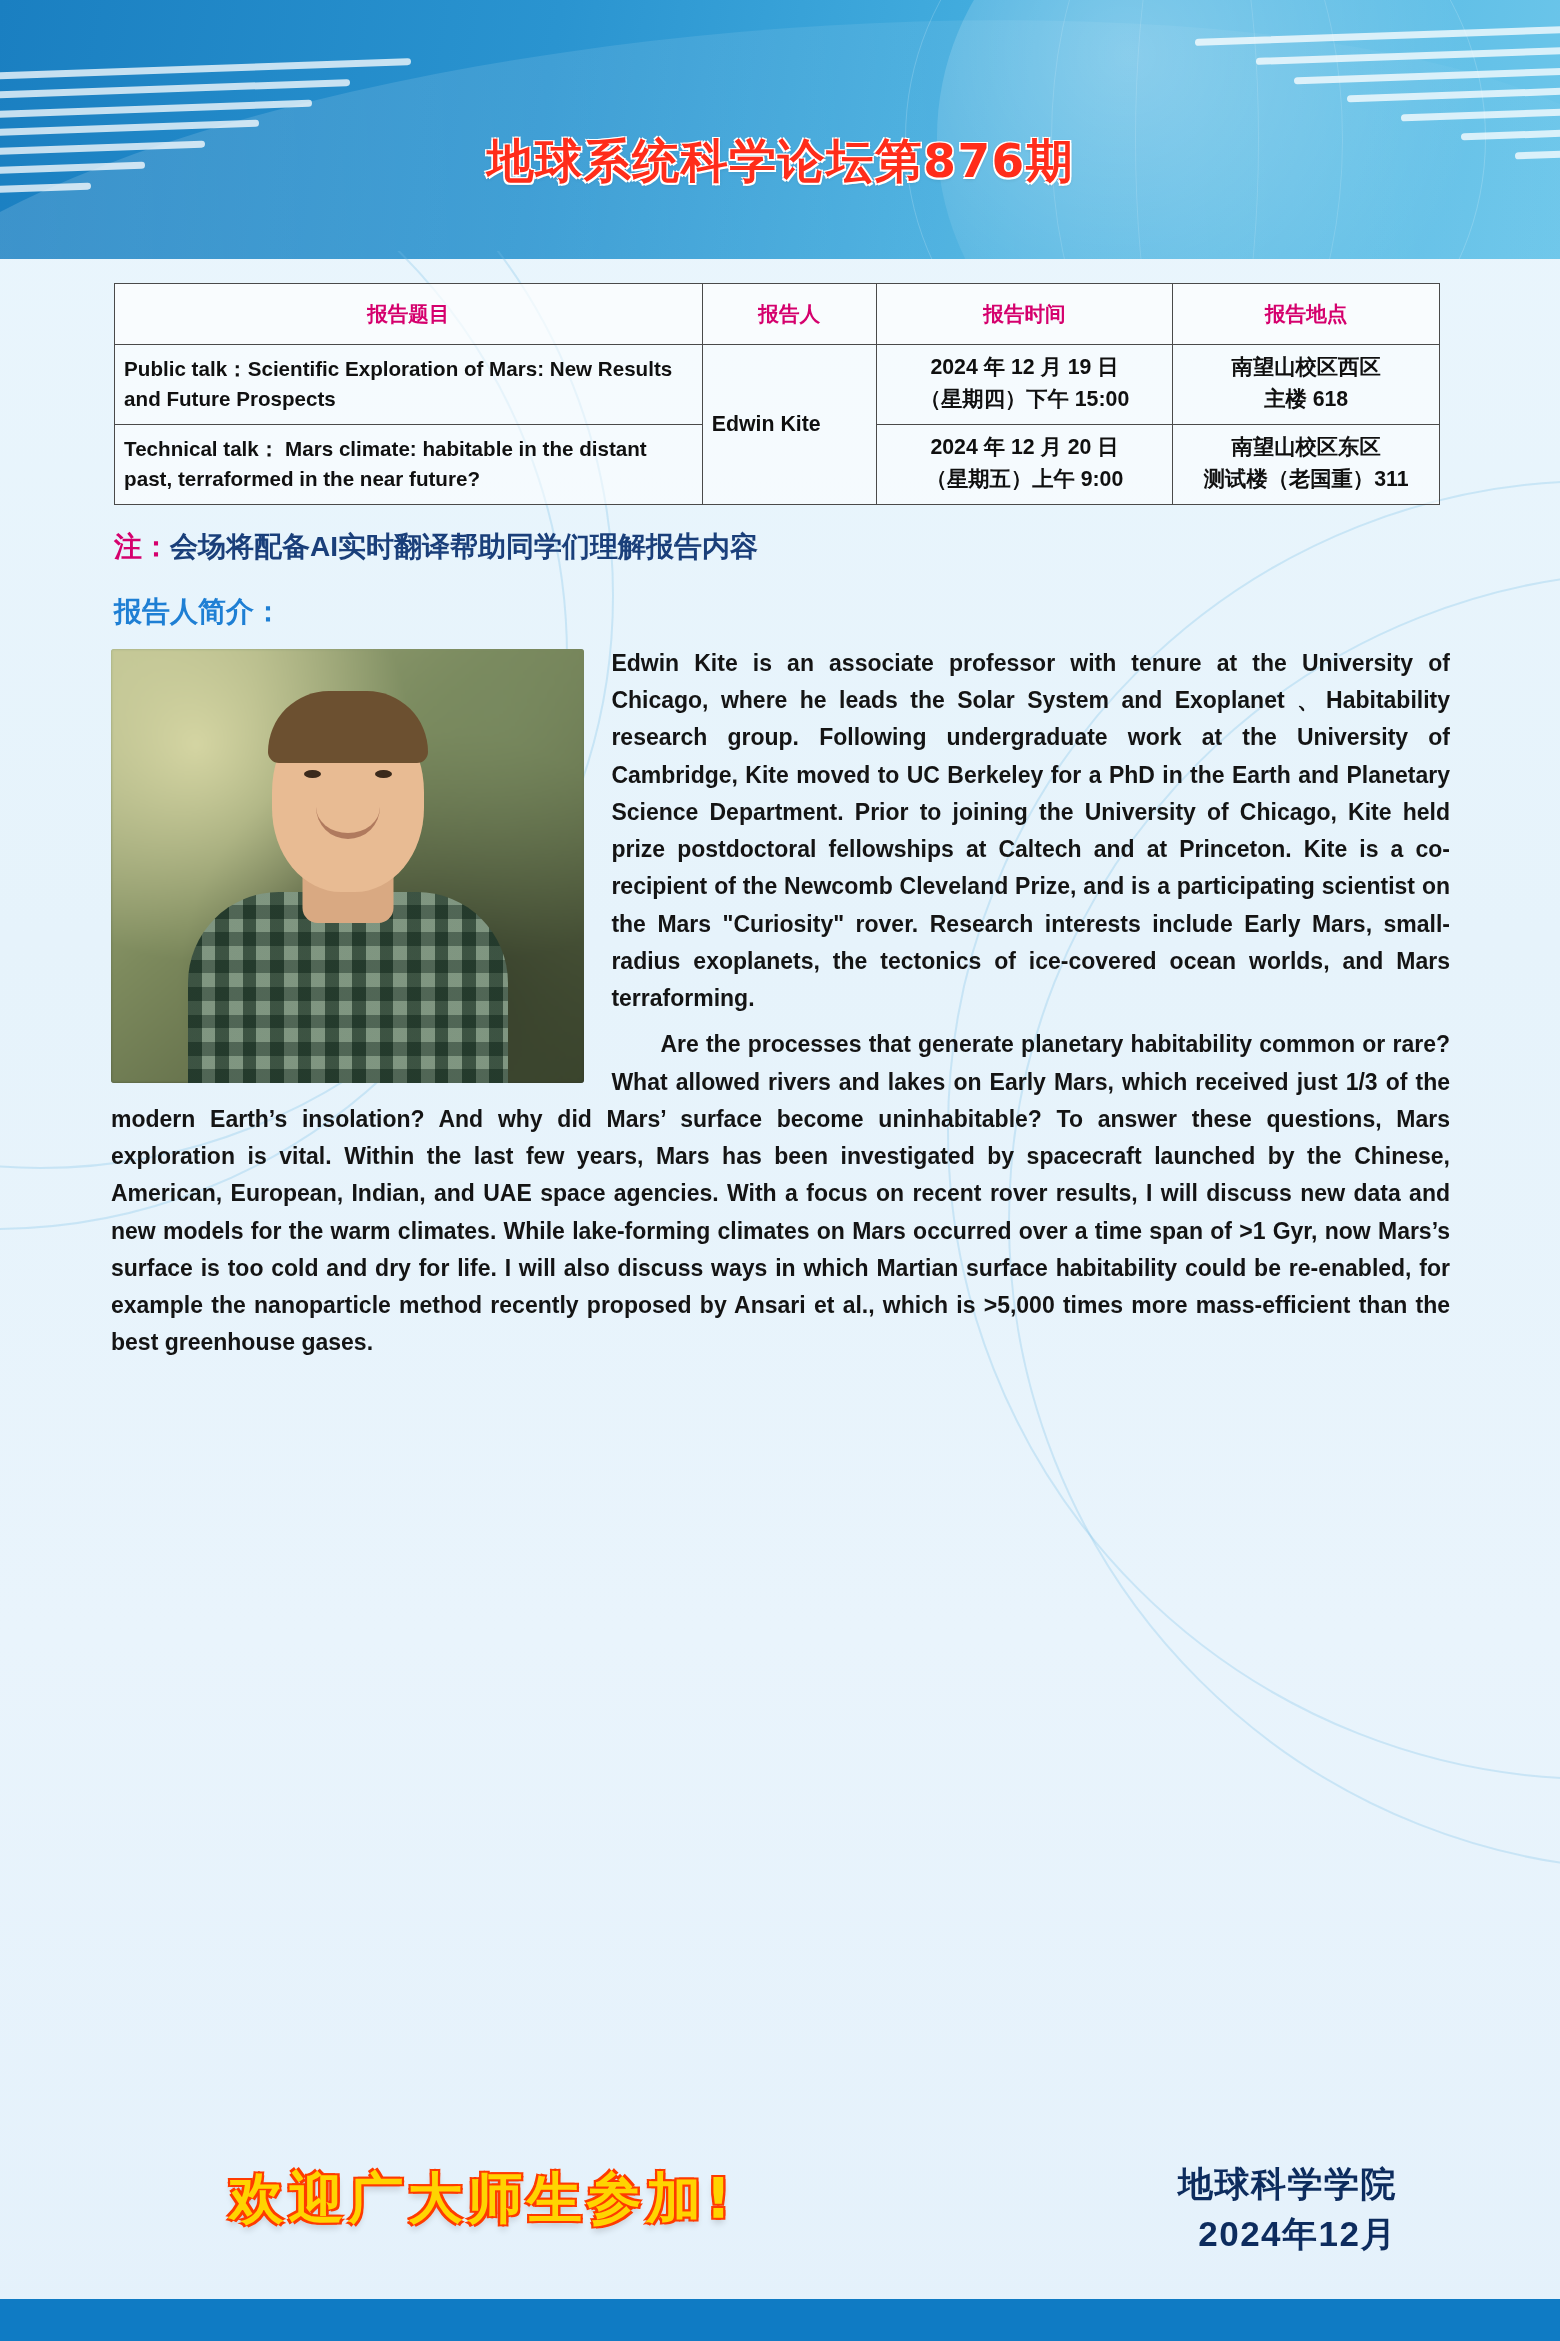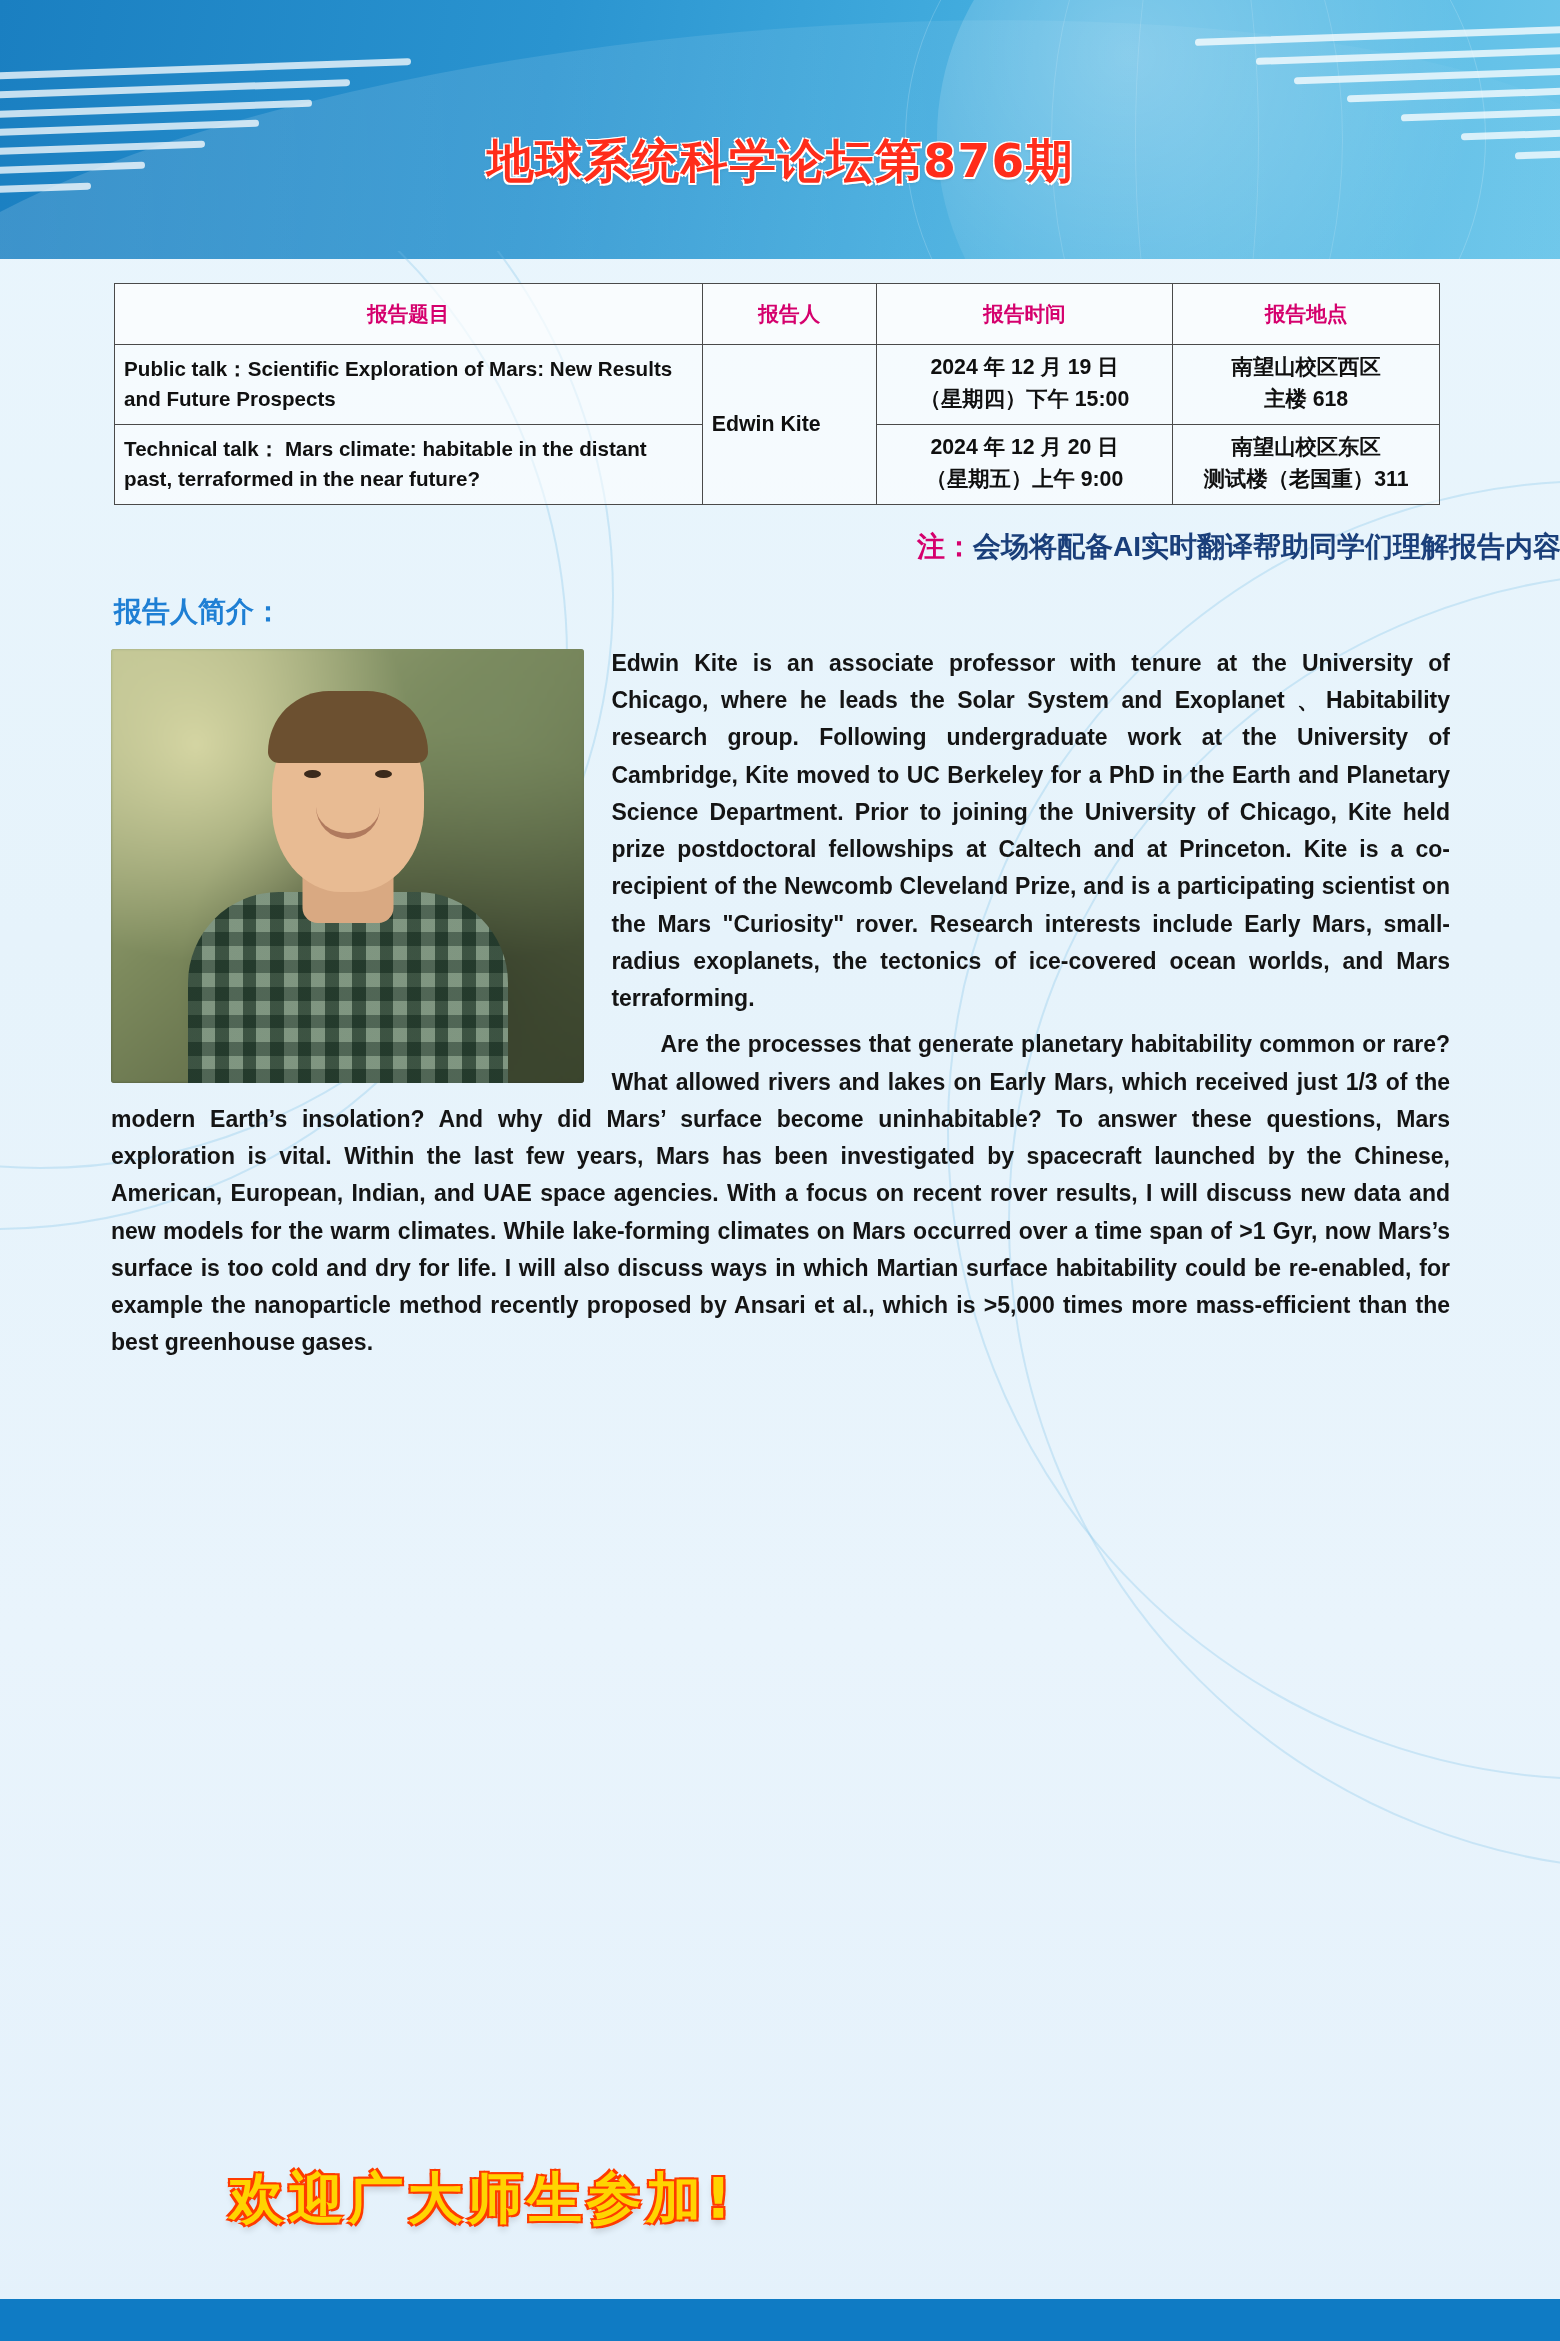--- a/index.html
+++ b/index.html
@@ -206,21 +206,20 @@
   }
   td.when { width: 290px; }
   td.where { width: 259px; }
 
   
   .note {
     margin: 23px 0 0 114px;
     font-size: 28px;
     font-weight: bold;
     color: #1a3f7a;
-    text-align: right;
   }
   .note .note-label { color: #d5006d; }
 
   .bio-heading {
     margin: 27.4px 0 0 114px;
     font-size: 28px;
     font-weight: bold;
     color: #1e7fd4;
   }
 
@@ -474,17 +473,21 @@
         </div>
       </div>
       <span>Edwin Kite is an associate professor with tenure at the University of Chicago, where he leads the Solar System and Exoplanet 、Habitability research group. Following undergraduate work at the University of Cambridge, Kite moved to UC Berkeley for a PhD in the Earth and Planetary Science Department. Prior to joining the University of Chicago, Kite held prize postdoctoral fellowships at Caltech and at Princeton. Kite is a co-recipient of the Newcomb Cleveland Prize, and is a participating scientist on the Mars "Curiosity" rover. Research interests include Early Mars, small-radius exoplanets, the tectonics of ice-covered ocean worlds, and Mars terraforming.</span>
     </div>
 
     <p class="abstract"><span class="indent"></span><span>Are the processes that generate planetary habitability common or rare? What allowed rivers and lakes on Early Mars, which received just 1/3 of the modern Earth’s insolation? And why did Mars’ surface become uninhabitable? To answer these questions, Mars exploration is vital. Within the last few years, Mars has been investigated by spacecraft launched by the Chinese, American, European, Indian, and UAE space agencies. With a focus on recent rover results, I will discuss new data and new models for the warm climates. While lake-forming climates on Mars occurred over a time span of &gt;1 Gyr, now Mars’s surface is too cold and dry for life. I will also discuss ways in which Martian surface habitability could be re-enabled, for example the nanoparticle method recently proposed by Ansari et al., which is &gt;5,000 times more mass-efficient than the best greenhouse gases.</span></p>
   </div>
 
   <div class="footer">
     <div class="welcome">欢迎广大师生参加!</div>
+    <div class="org">
+      <div>地球科学学院</div>
+      <div>2024年12月</div>
+    </div>
   </div>
   <div class="bottom-bar"></div>
 
 </div>
 
 
 </body></html>

